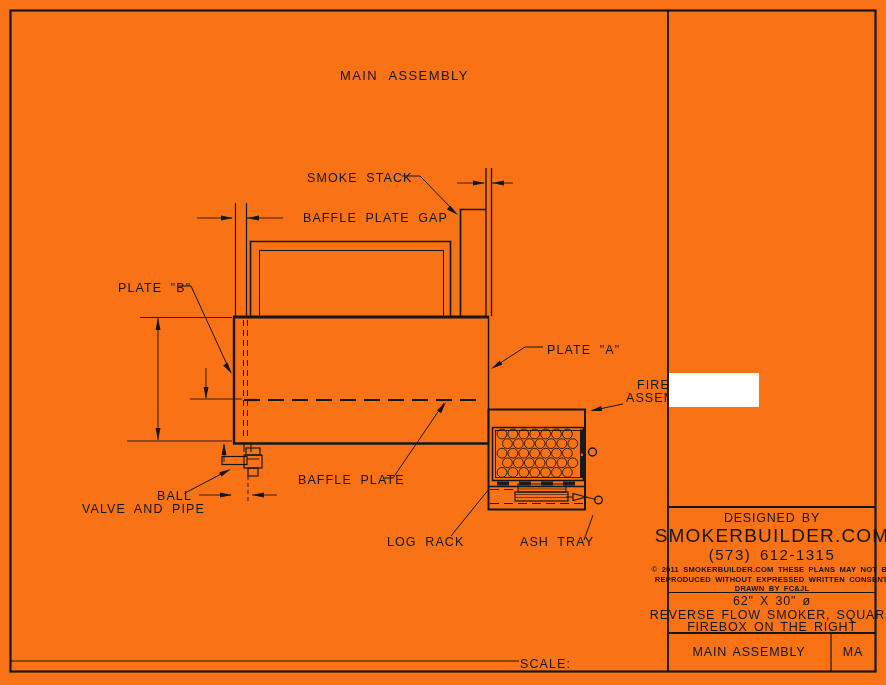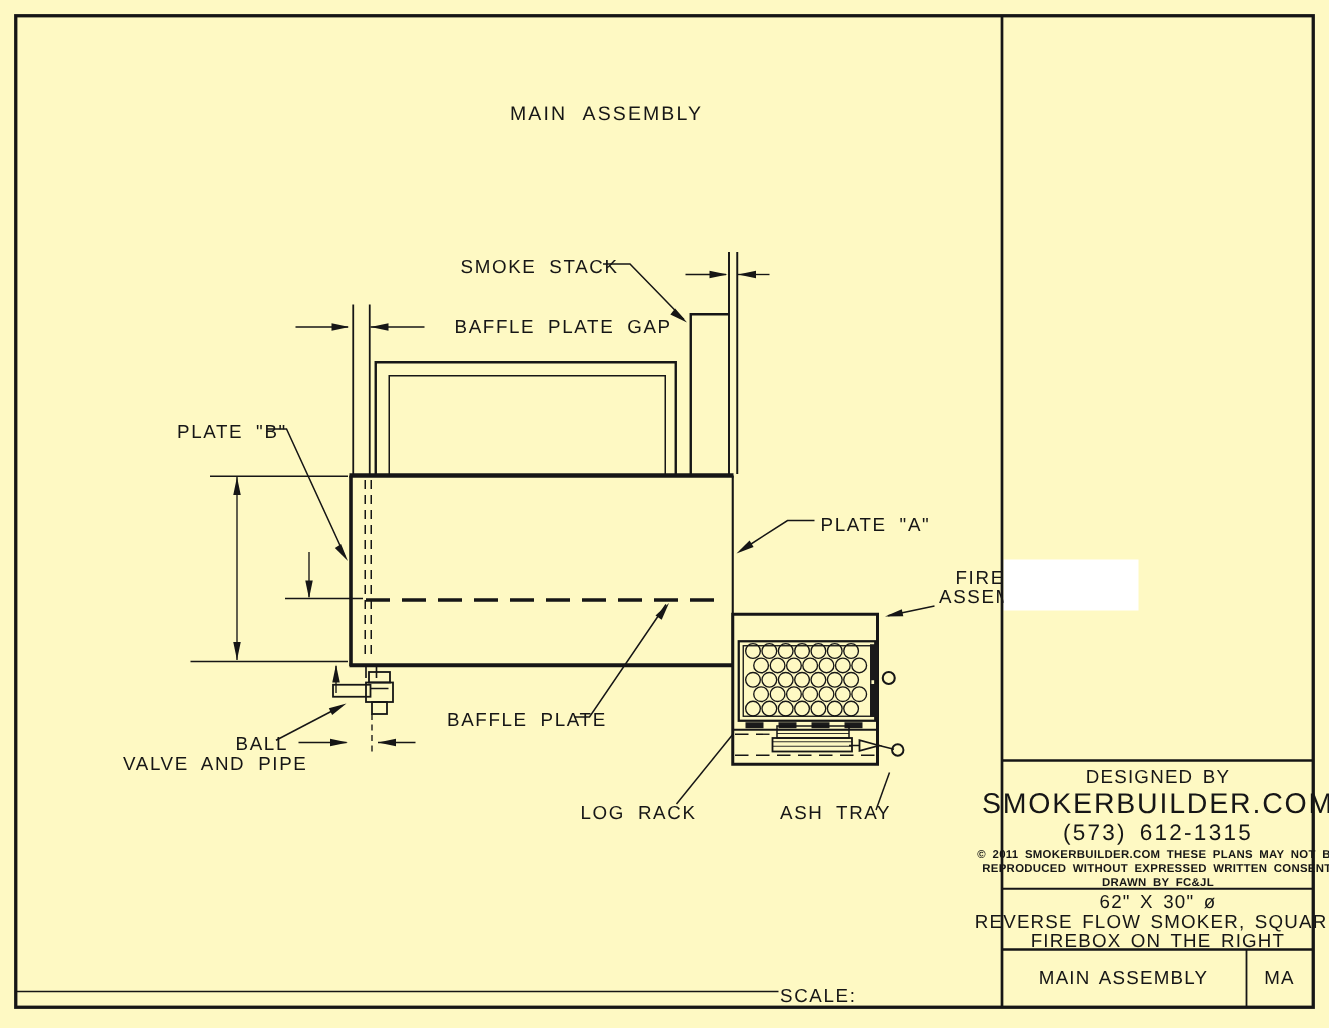--- a/index.html
+++ b/index.html
@@ -1,19 +1,19 @@
 <!DOCTYPE html>
 <html><head>
 <meta charset="utf-8">
 <style>
   html,body{margin:0;padding:0;background:#ffffff;}
   .sheet{
     position:relative;
     width:886px;height:685px;
-    background:#fef9c3;
+    background:#f97316;
     font-family:"Liberation Sans", sans-serif;
     overflow:hidden;
   }
   svg{position:absolute;left:0;top:0;}
   .t{fill:#161616;font-family:"Liberation Sans", sans-serif;}
   .t-label{font-size:12.5px;letter-spacing:1.1px;word-spacing:4px;}
   .t-title{font-size:13px;letter-spacing:1.4px;word-spacing:6px;}
   .t-tb{font-size:12.5px;letter-spacing:0.8px;word-spacing:2px;}
   .t-big{font-size:19px;letter-spacing:1.2px;}
   .t-phone{font-size:15px;letter-spacing:1.5px;word-spacing:3px;}

